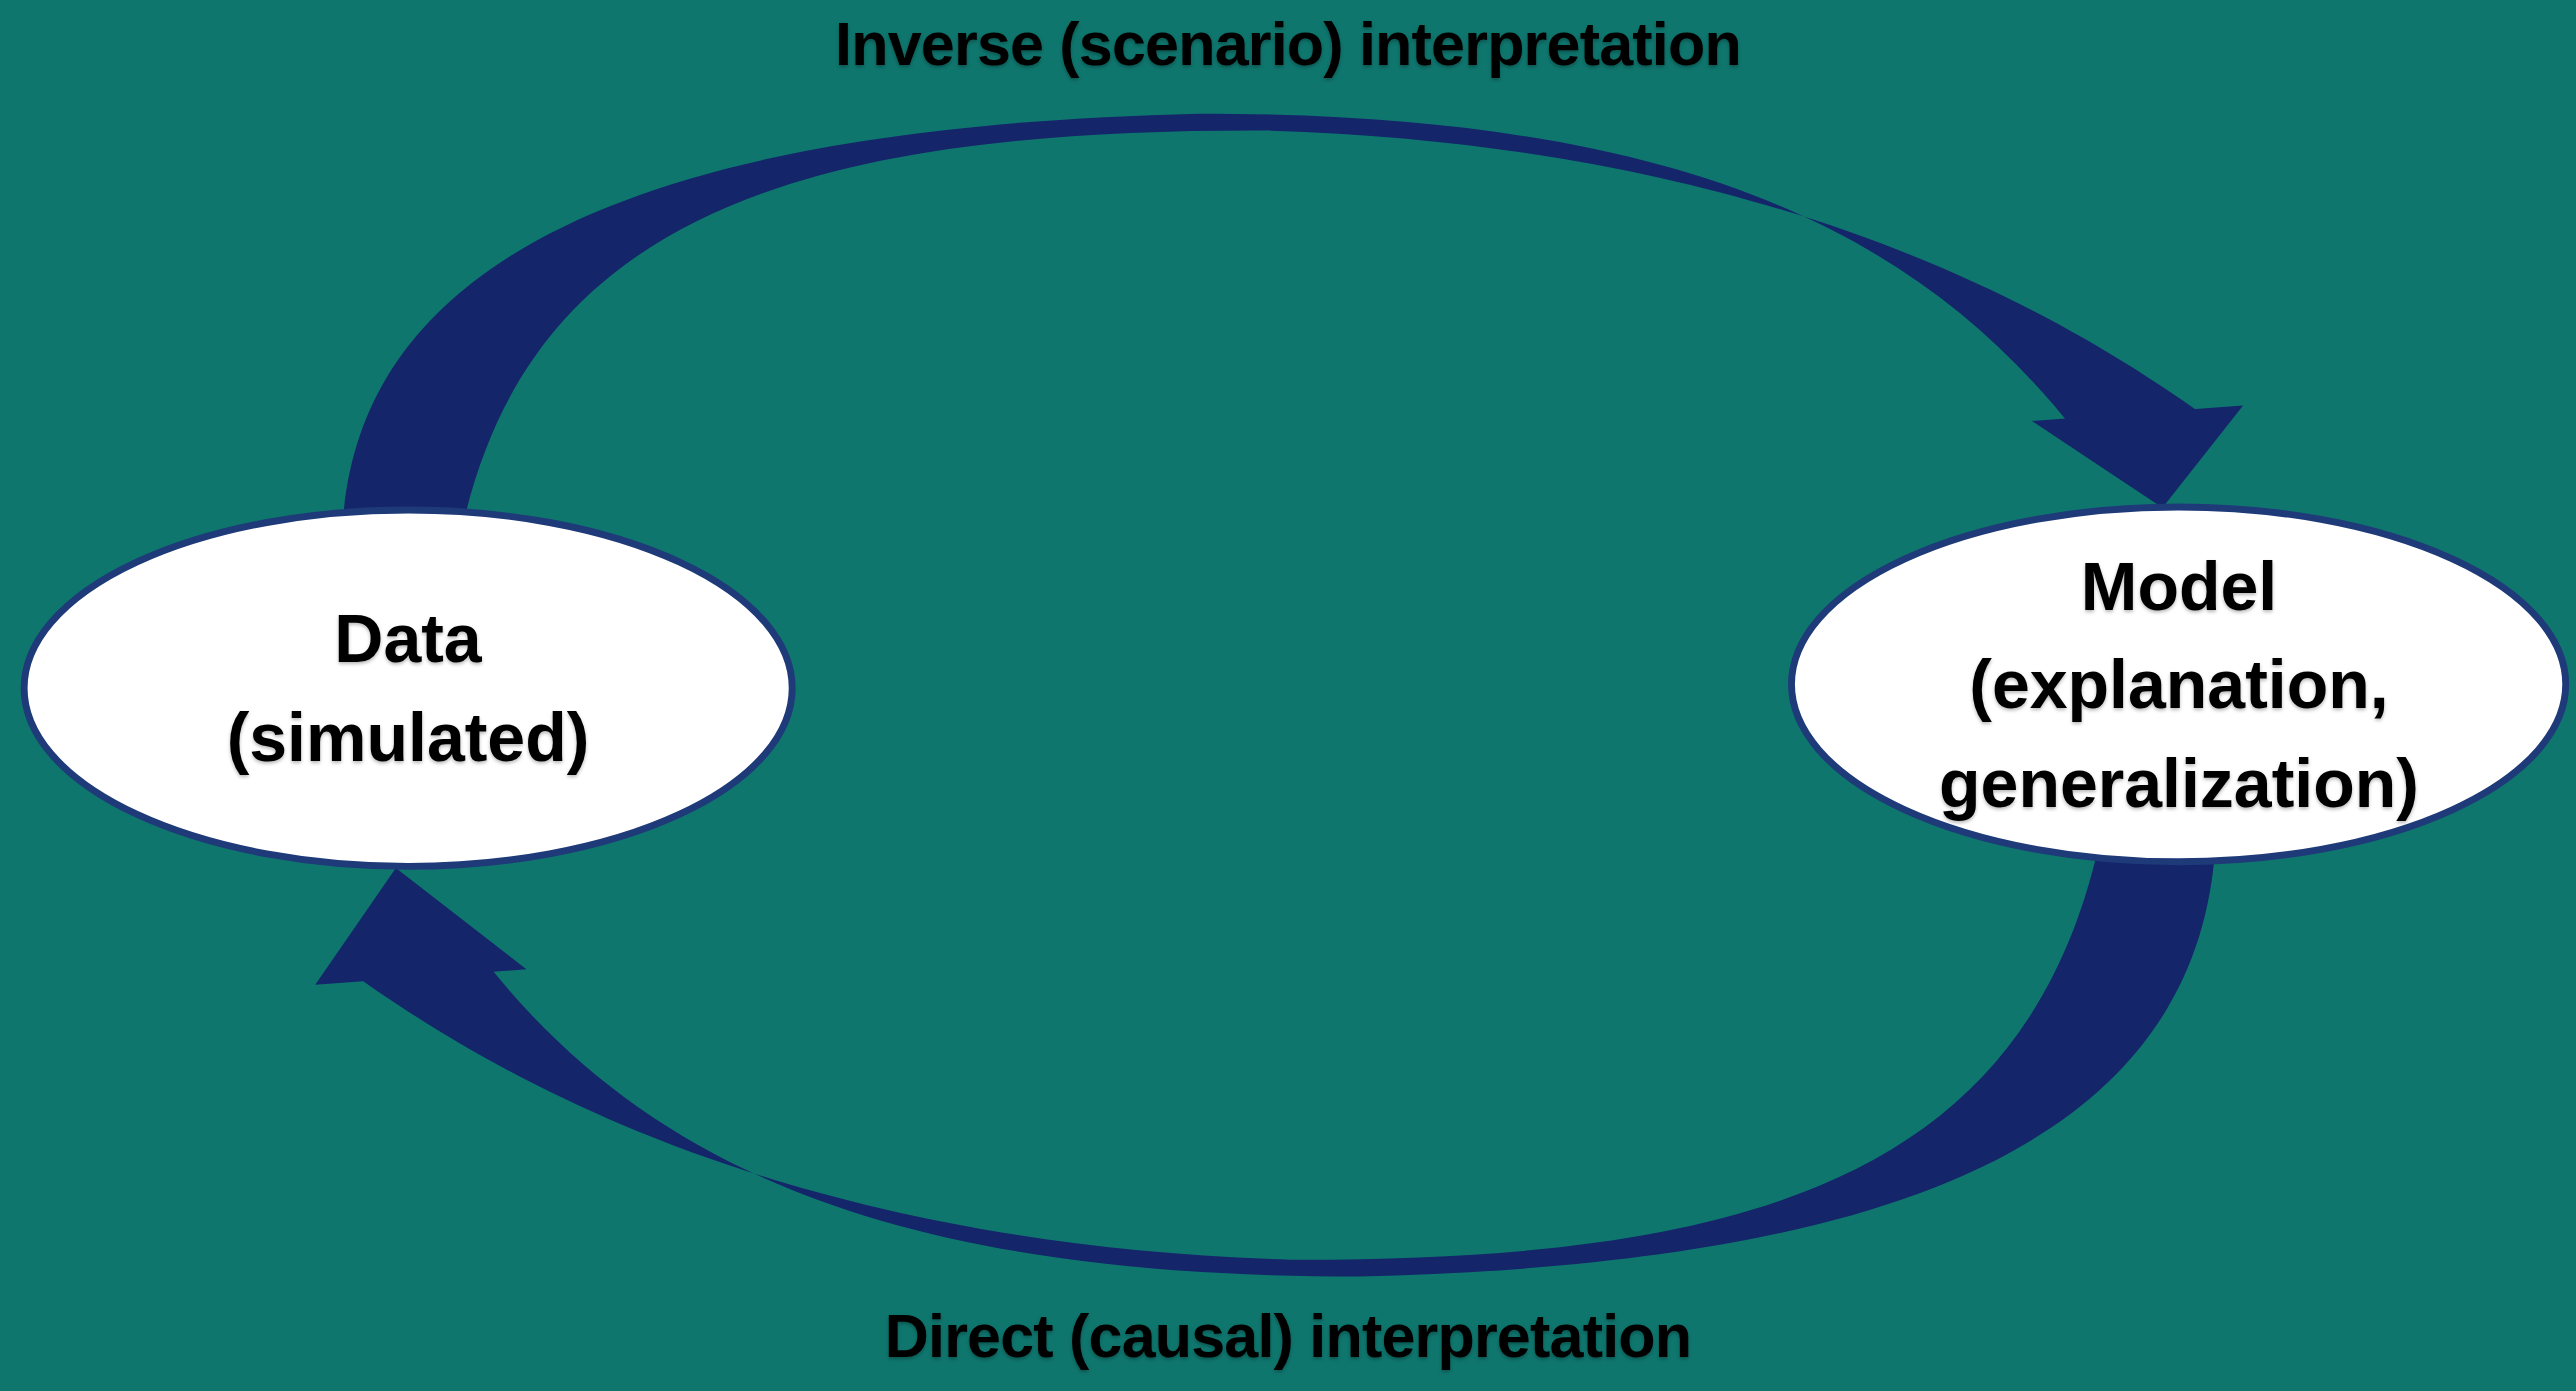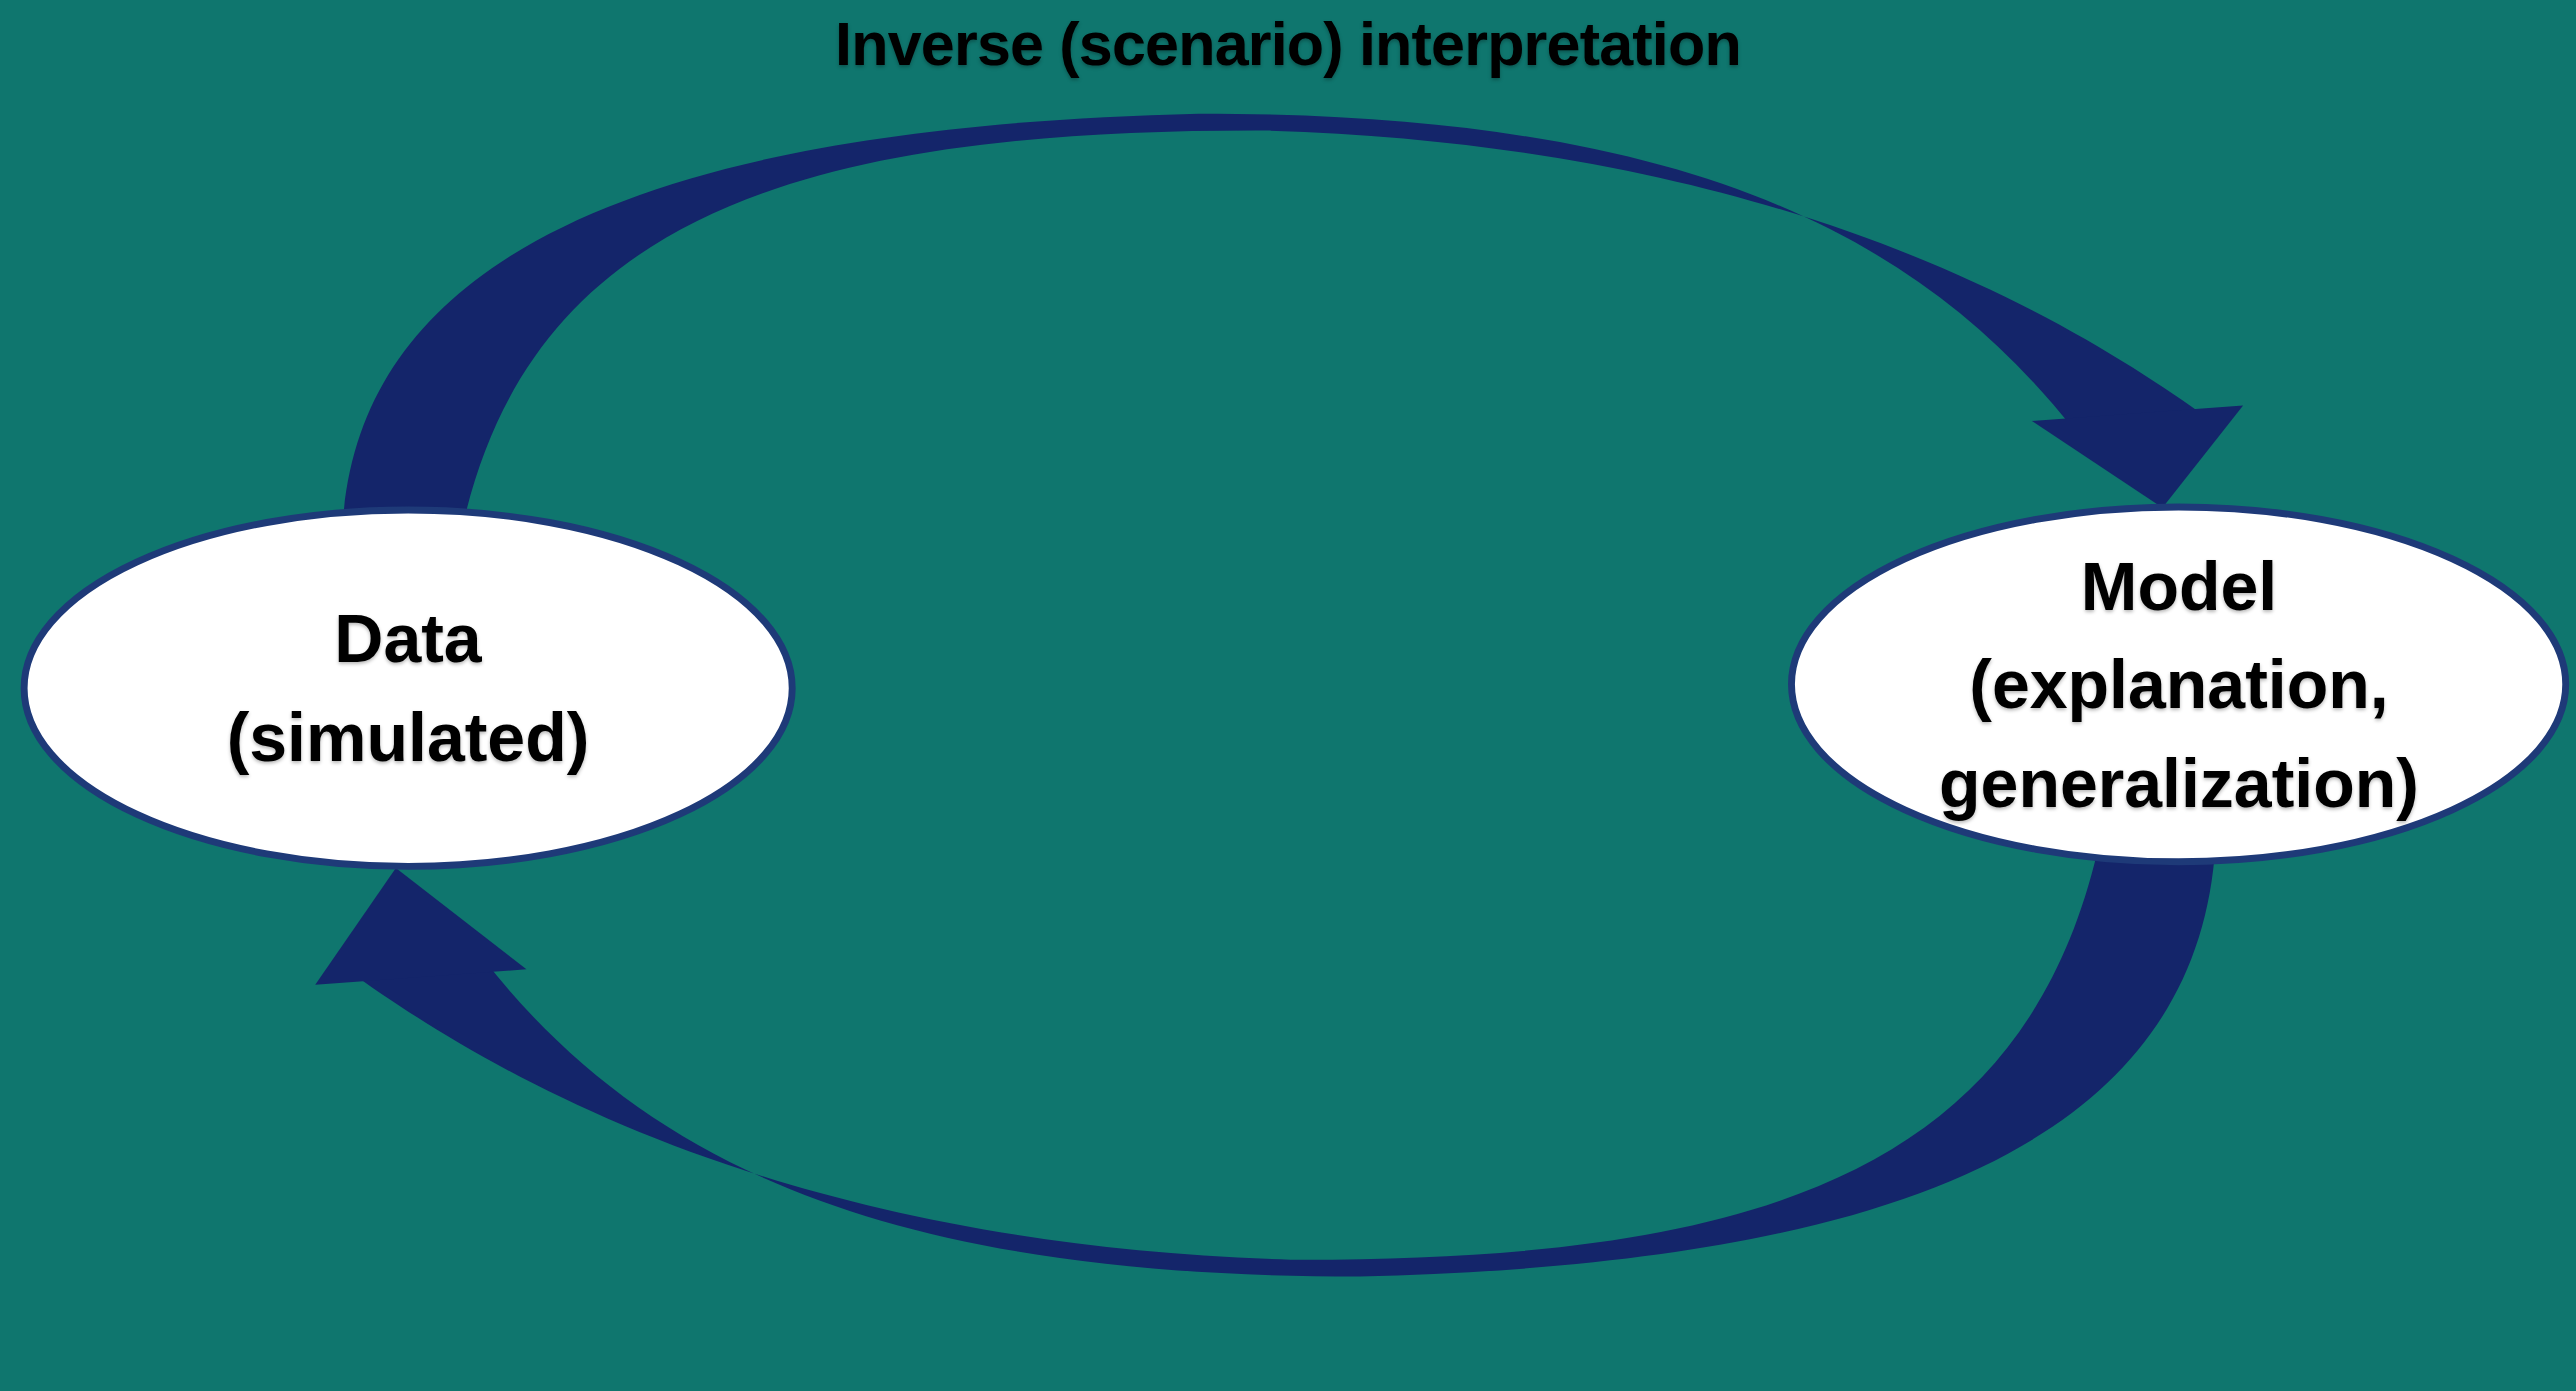--- a/index.html
+++ b/index.html
@@ -82,15 +82,16 @@
 
   <div class="arc-label top">Inverse (scenario) interpretation</div>
 
   <div class="node-label model">Model
 (explanation,
 generalization)</div>
 
   <div class="node-label data">Data
 (simulated)</div>
 
+  <div class="arc-label bottom">Direct (causal) interpretation</div>
 
 </div>
 
 
 </body></html>

